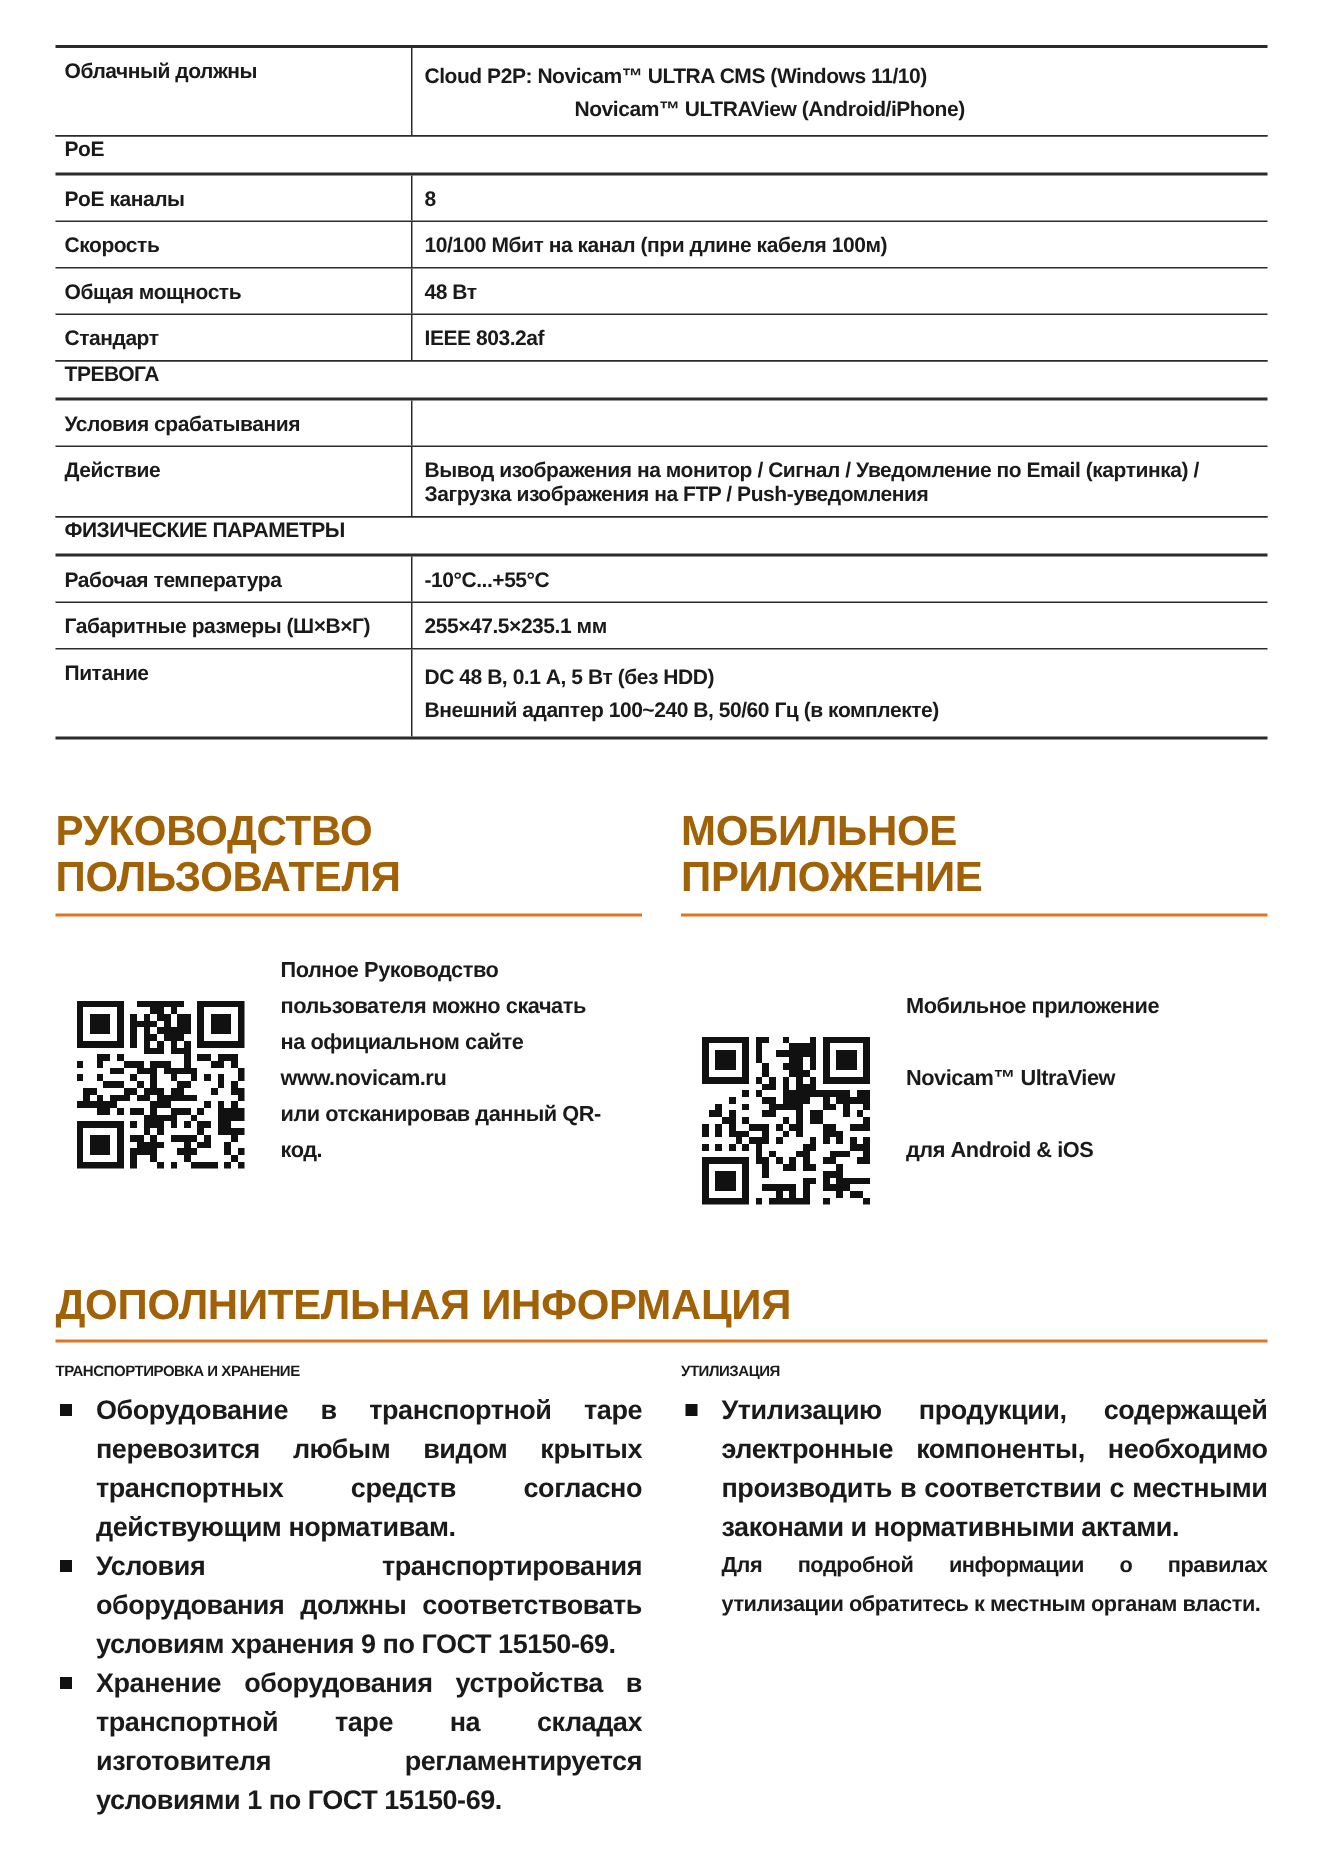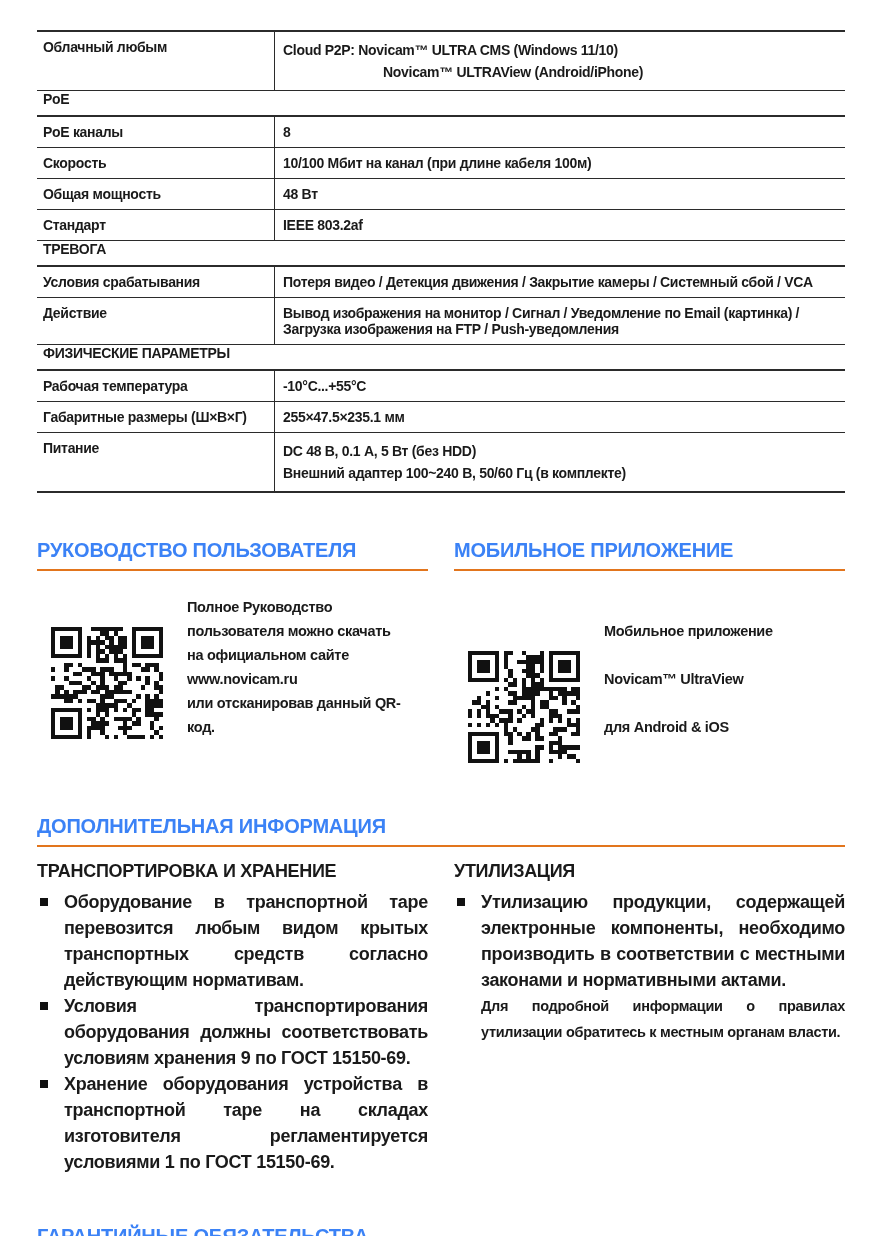--- a/index.html
+++ b/index.html
@@ -15,56 +15,56 @@
   .spec-row{display:flex;border-bottom:1px solid #2b2b2b;}
   .spec-row:last-child{border-bottom:2px solid #2b2b2b;}
   .cell-label{width:238px;flex:0 0 238px;padding:7px 10px 7px 6px;border-right:1px solid #2b2b2b;box-sizing:border-box;}
   .cell-value{flex:1;padding:7px 6px 7px 8px;}
   .cell-value .vline{line-height:22px;}
   .indent2{padding-left:100px;}
   .section-row{border-bottom:2px solid #2b2b2b;border-top:1px solid #2b2b2b;margin-top:-1px;
     padding:0 0 8px 6px;font-weight:700;}
 
   
-  .h-orange{color:#3b82f6;font-size:20px;font-weight:700;letter-spacing:-0.2px;line-height:1.1;}
+  .h-orange{color:#a16207;font-size:28px;font-weight:700;letter-spacing:-0.2px;line-height:1.1;}
   .rule{height:2px;background:#e2751d;margin-top:8px;}
 
   
   .qr-section{display:flex;gap:26px;margin-top:46px;}
   .qr-col{flex:1;min-width:0;}
   .qr-row{display:flex;margin-top:24px;align-items:flex-end;}
   .qr-box{width:112px;height:112px;flex:0 0 112px;margin-left:14px;}
   .qr-box svg{display:block;width:112px;height:112px;shape-rendering:crispEdges;}
   .qr-text{margin-left:24px;font-size:14.5px;font-weight:700;letter-spacing:-0.3px;
     line-height:24px;white-space:pre-line;}
 
   
   .extra{margin-top:52px;}
   .two-col{display:flex;gap:26px;margin-top:14px;}
   .col{flex:1;min-width:0;}
-  .subhead{font-size:18px;font-weight:700;letter-spacing:-0.3px;margin-bottom:7px;}
+  .subhead{font-size:10px;font-weight:700;letter-spacing:-0.3px;margin-bottom:7px;}
   .bullets{margin:0;padding:0;list-style:none;}
   .bullets li{position:relative;padding-left:27px;font-size:18px;font-weight:700;
     letter-spacing:-0.3px;line-height:26px;text-align:justify;}
   .bullets li::before{content:"";position:absolute;left:3px;top:9px;width:8px;height:8px;background:#111;}
   .note{padding-left:27px;font-size:14.5px;font-weight:700;letter-spacing:-0.3px;
     line-height:26px;text-align:justify;}
 
   
   .warranty{margin-top:50px;}
 </style>
 </head>
 <body>
 
 <div class="page">
 
   <div class="spec-table">
 
     <div class="spec-row">
-      <div class="cell-label">Облачный любым</div>
+      <div class="cell-label">Облачный должны</div>
       <div class="cell-value">
         <div class="vline">Cloud P2P: Novicam™ ULTRA CMS (Windows 11/10)</div>
         <div class="vline indent2">Novicam™ ULTRAView (Android/iPhone)</div>
       </div>
     </div>
 
     <div class="section-row">PoE</div>
 
     <div class="spec-row">
       <div class="cell-label">PoE каналы</div>
@@ -83,21 +83,20 @@
 
     <div class="spec-row">
       <div class="cell-label">Стандарт</div>
       <div class="cell-value">IEEE 803.2af</div>
     </div>
 
     <div class="section-row">ТРЕВОГА</div>
 
     <div class="spec-row">
       <div class="cell-label">Условия срабатывания</div>
-      <div class="cell-value">Потеря видео / Детекция движения / Закрытие камеры / Системный сбой / VCA</div>
     </div>
 
     <div class="spec-row">
       <div class="cell-label">Действие</div>
       <div class="cell-value vline">Вывод изображения на монитор / Сигнал / Уведомление по Email (картинка) / Загрузка изображения на FTP / Push-уведомления</div>
     </div>
 
     <div class="section-row">ФИЗИЧЕСКИЕ ПАРАМЕТРЫ</div>
 
     <div class="spec-row">

